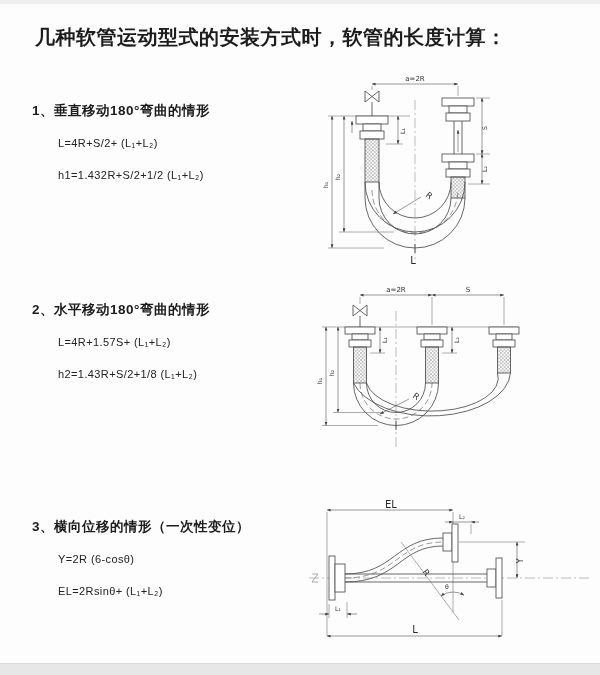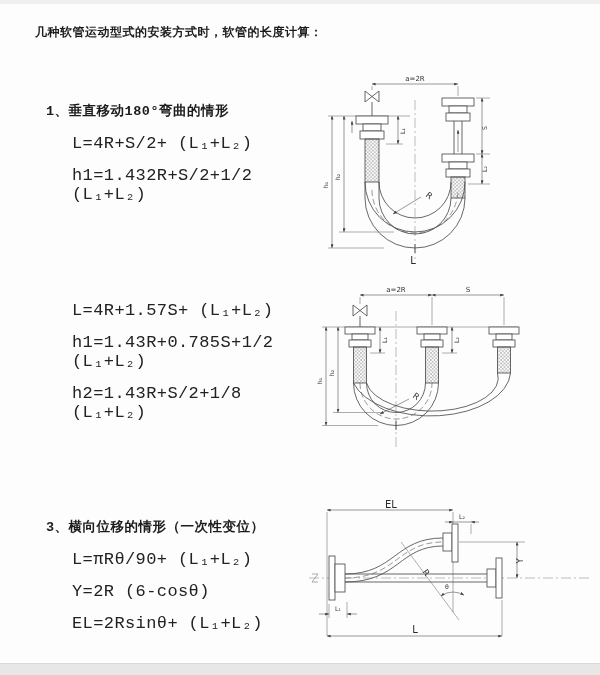--- a/index.html
+++ b/index.html
@@ -2,24 +2,24 @@
 <html><head>
 <meta charset="utf-8">
 <style>
   html,body{margin:0;padding:0;}
   body{
     width:600px;height:675px;background:#fdfdfd;position:relative;overflow:hidden;
     font-family:"Liberation Sans","DejaVu Sans",sans-serif;color:#1c1c1c;
   }
   .edge-top{position:absolute;left:0;top:0;width:600px;height:4px;background:#efefef;}
   .edge-bottom{position:absolute;left:0;top:663px;width:600px;height:12px;background:#e7e7e7;border-top:1px solid #d9d9d9;}
-  .title{position:absolute;left:35px;top:24px;font-size:12px;font-weight:bold;letter-spacing:.5px;font-family:Liberation Serif, serif;}
-  .section{position:absolute;left:46px;width:275px;font-family:Liberation Mono, monospace;}
+  .title{position:absolute;left:35px;top:24px;font-size:20px;font-weight:bold;letter-spacing:.5px;font-family:Liberation Serif, serif;}
+  .section{position:absolute;left:32px;width:275px;}
   .sec-heading{font-size:13.5px;font-weight:bold;letter-spacing:.5px;margin:0 0 14px 0;}
-  .formula{font-size:17px;letter-spacing:.4px;margin:0 0 13px 26px;line-height:19px;color:#222;}
+  .formula{font-size:11px;letter-spacing:.4px;margin:8px 0 13px 26px;line-height:19px;color:#222;}
   .s1{top:102px;} .s2{top:301px;} .s3{top:518px;}
   svg{position:absolute;}
   .d1{left:310px;top:70px;} .d2{left:312px;top:283px;} .d3{left:303px;top:500px;}
   .ln{stroke:#4d4d4d;stroke-width:.85;fill:none;}
   .thin{stroke:#6a6a6a;stroke-width:.55;fill:none;}
   .dim{stroke:#555;stroke-width:.6;fill:none;}
   .dash{stroke-dasharray:6 3;}
   .cl{stroke:#8a8a8a;stroke-width:.55;fill:none;stroke-dasharray:10 3 2 3;}
   .fit{fill:#ffffff;stroke:#4d4d4d;stroke-width:.85;}
   .braid{fill:url(#p1);stroke:#4d4d4d;stroke-width:.85;}
@@ -36,28 +36,27 @@
 
 <div class="title">几种软管运动型式的安装方式时，软管的长度计算：</div>
 
 <div class="section s1">
   <p class="sec-heading">1、垂直移动180°弯曲的情形</p>
   <p class="formula">L=4R+S/2+ (L₁+L₂)</p>
   <p class="formula">h1=1.432R+S/2+1/2 (L₁+L₂)</p>
 </div>
 
 <div class="section s2">
+  <p class="sec-heading">2、水平移动180°弯曲的情形</p>
   <p class="formula">L=4R+1.57S+ (L₁+L₂)</p>
-  <p class="formula">h1=1.43R+0.785S+1/2 (L₁+L₂)</p>
   <p class="formula">h2=1.43R+S/2+1/8 (L₁+L₂)</p>
 </div>
 
 <div class="section s3">
   <p class="sec-heading">3、横向位移的情形（一次性变位）</p>
-  <p class="formula">L=πRθ/90+ (L₁+L₂)</p>
   <p class="formula">Y=2R (6-cosθ)</p>
   <p class="formula">EL=2Rsinθ+ (L₁+L₂)</p>
 </div>
 
 <svg class="d1" width="282" height="198" viewBox="0 0 282 198">
   <defs>
     <marker id="ae1" markerWidth="7" markerHeight="5" refX="6.4" refY="2.5" orient="auto">
         <path d="M0,0 L6.5,2.5 L0,5 Z" fill="#444"></path>
       </marker>
     <marker id="as1" markerWidth="7" markerHeight="5" refX="0.6" refY="2.5" orient="auto">

